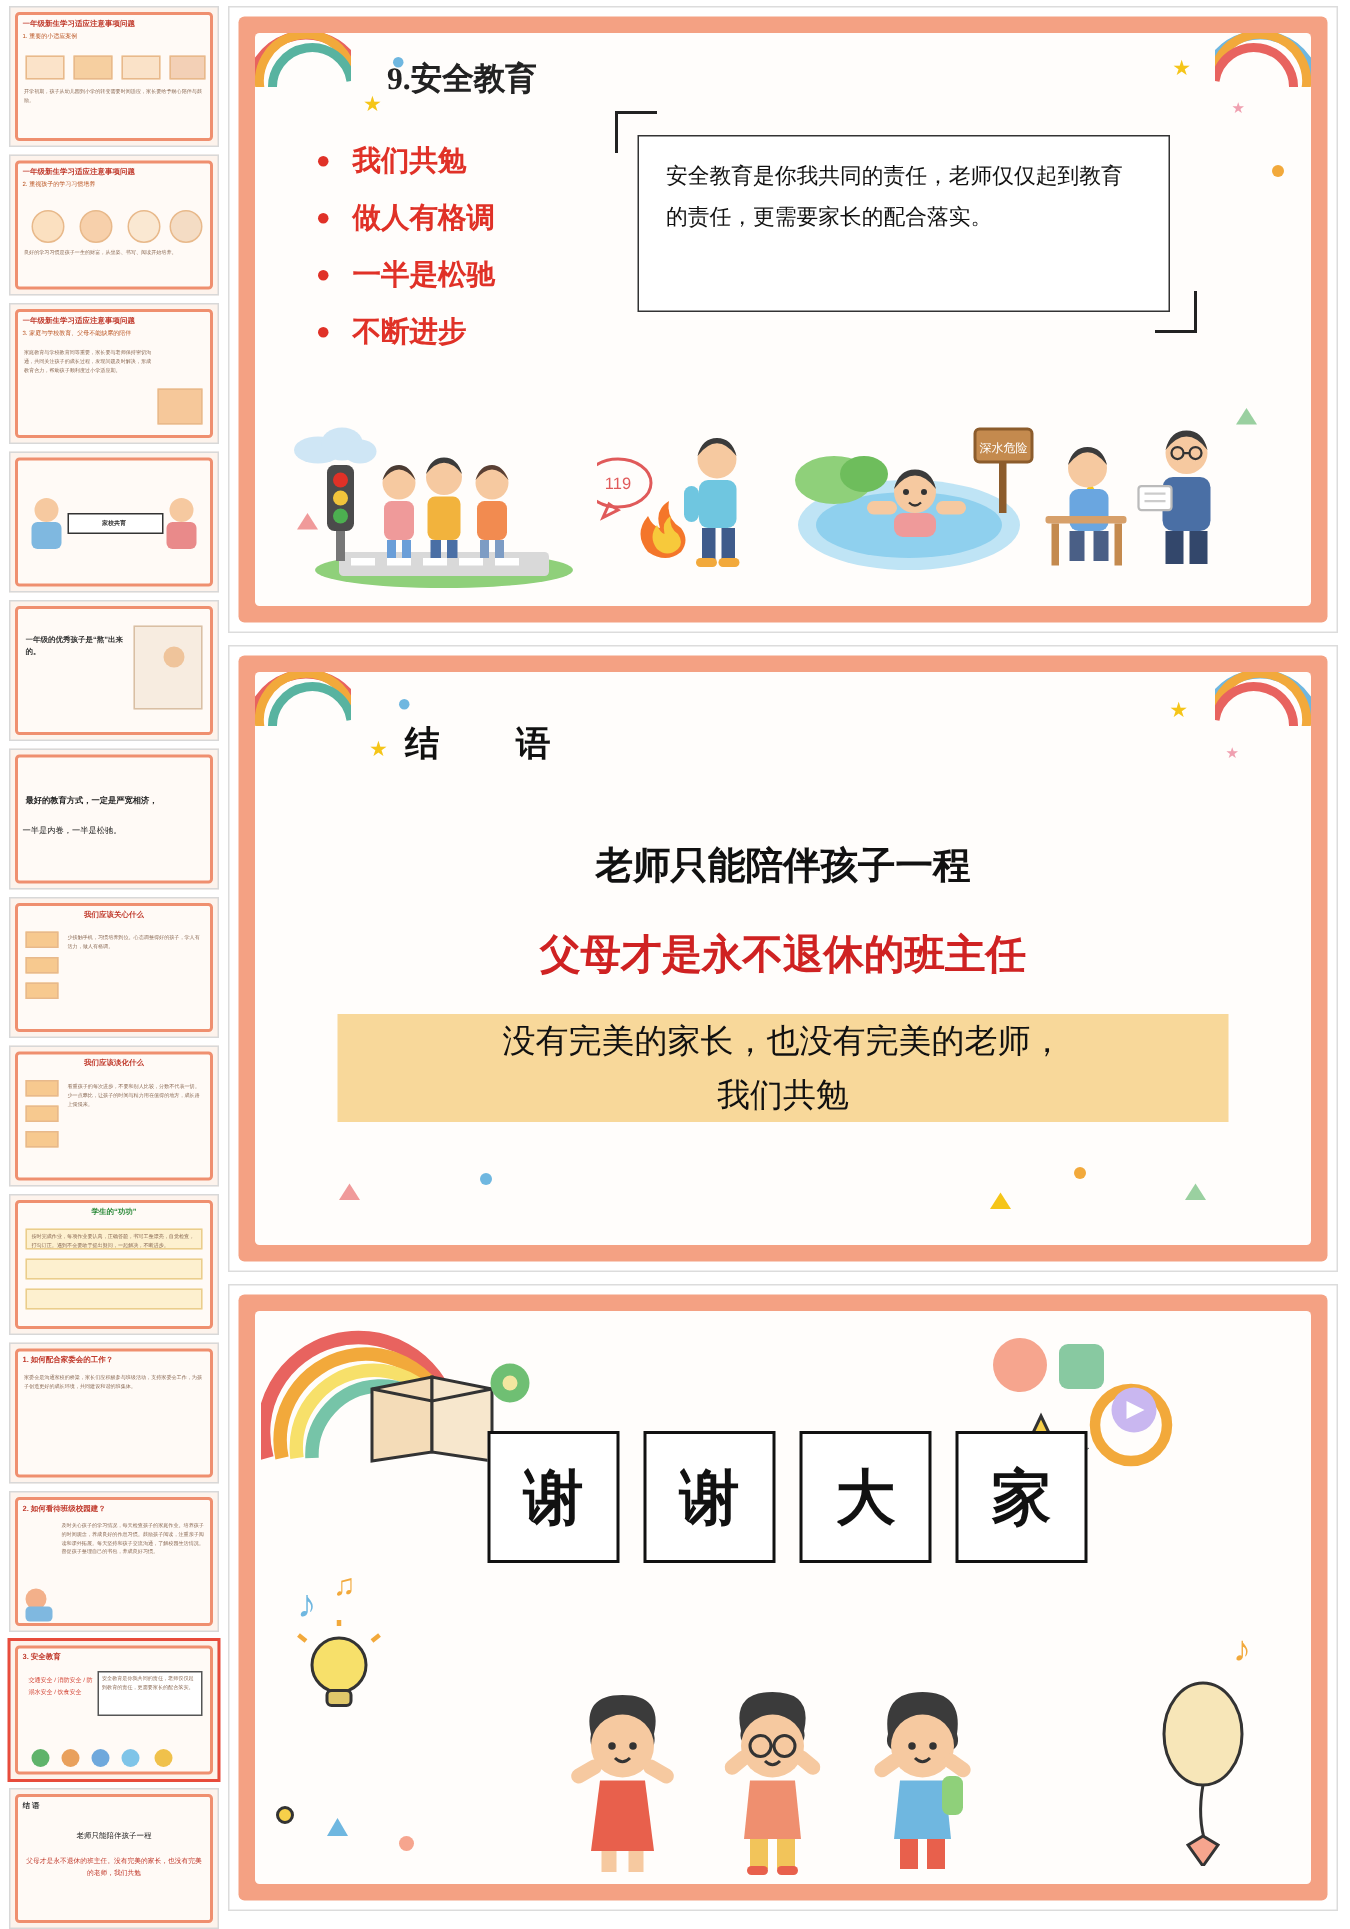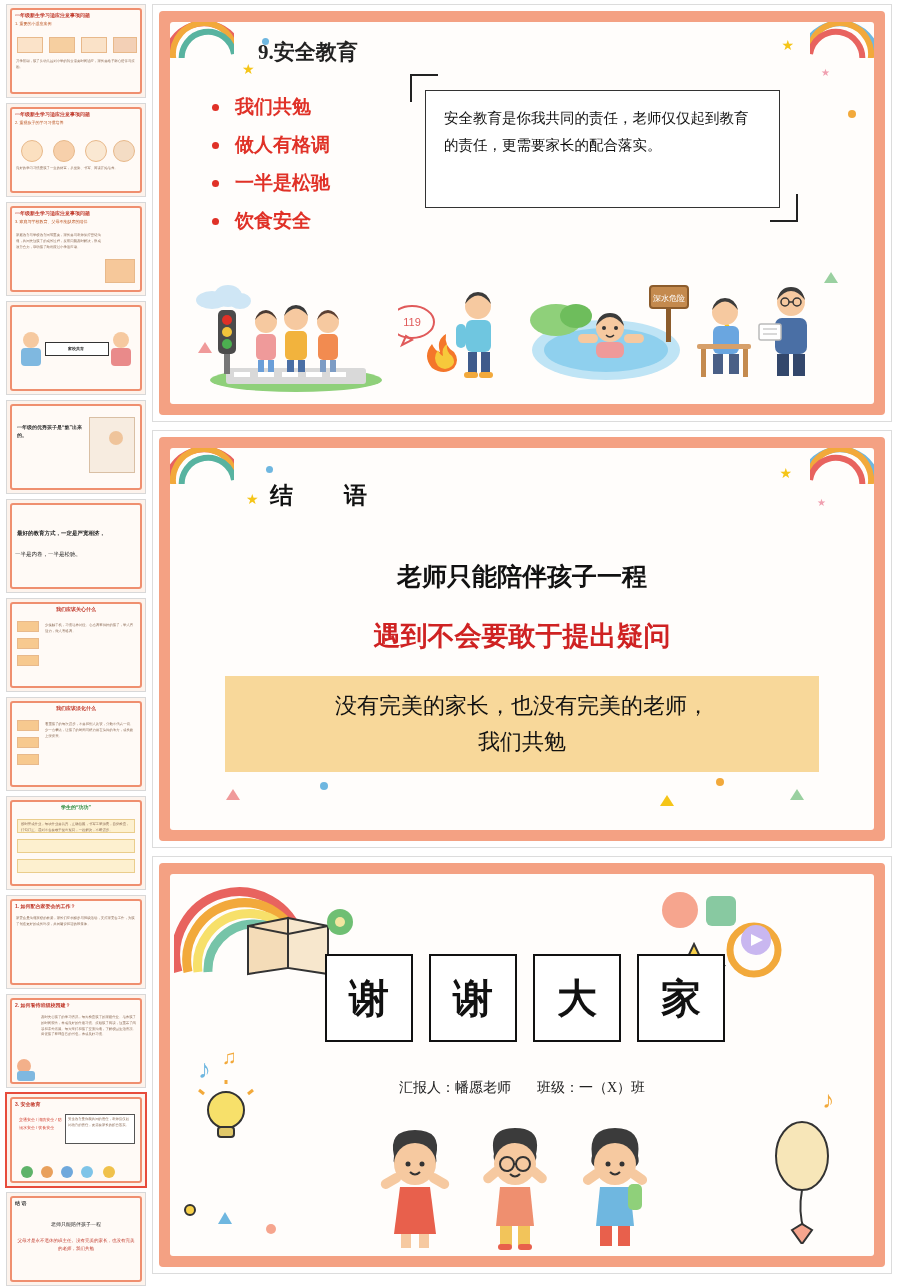--- a/index.html
+++ b/index.html
@@ -132,21 +132,21 @@
     position: absolute; left: 0; right: 0; top: 112px; text-align: center;
     font-size: 25px; font-weight: bold; color: #111;
     font-family: "Liberation Serif", serif;
   }
   .s2-line2 {
     position: absolute; left: 0; right: 0; top: 170px; text-align: center;
     font-size: 27px; font-weight: bold; color: #cf2222;
     font-family: "Liberation Serif", serif;
   }
   .s2-band {
-    position: absolute; left: 55px; right: 55px; top: 228px; height: 96px;
+    position: absolute; left: 55px; right: 55px; top: 228px; height: 72px;
     background: #f8d89a;
     display: flex; flex-direction: column; align-items: center; justify-content: center;
     gap: 6px;
     font-size: 22px; color: #111; font-family: "Liberation Serif", serif;
   }
 
   
   .s3-cards {
     position: absolute; left: 155px; top: 80px;
     display: flex; gap: 16px;
@@ -325,21 +325,21 @@
           <li>
               <span class="bullet"></span>
               <span>做人有格调</span>
             </li>
           <li>
               <span class="bullet"></span>
               <span>一半是松驰</span>
             </li>
           <li>
               <span class="bullet"></span>
-              <span>饮食安全</span>
+              <span>不断进步</span>
             </li>
         </ul>
 
         <div class="corner tl" style="left:240px;top:52px;"></div>
         <div class="corner br" style="left:600px;top:172px;"></div>
         <div class="s1-box">安全教育是你我共同的责任，老师仅仅起到教育的责任，更需要家长的配合落实。</div>
 
         <div class="illus">
 
           <svg class="ill-g" style="left:30px;bottom:2px;" width="190" height="118" viewBox="0 0 190 118">
@@ -461,21 +461,21 @@
         <div class="star" style="right:48px;top:50px;color:#f0a0b0;font-size:10px;">★</div>
         <div class="dot" style="left:96px;top:18px;width:7px;height:7px;background:#6fb7e0;"></div>
         <div class="dot" style="left:150px;bottom:40px;width:8px;height:8px;background:#6fb7e0;"></div>
         <div class="dot" style="right:150px;bottom:44px;width:8px;height:8px;background:#f2a93b;"></div>
         <div class="tri" style="left:56px;bottom:30px;border-bottom:11px solid #f09a9a;"></div>
         <div class="tri" style="right:70px;bottom:30px;border-bottom:11px solid #9ad0a0;"></div>
         <div class="tri" style="right:200px;bottom:24px;border-bottom:11px solid #f5c518;"></div>
 
         <div class="s2-title">结　语</div>
         <div class="s2-line1">老师只能陪伴孩子一程</div>
-        <div class="s2-line2">遇到不会要敢于提出疑问</div>
+        <div class="s2-line2">父母才是永不退休的班主任</div>
         <div class="s2-band">
           <div>没有完美的家长，也没有完美的老师，</div>
           <div>我们共勉</div>
         </div>
       </div>
     </div>
 
     <div class="slide">
       <div class="frame-outer"></div>
       <div class="frame-inner">
@@ -527,23 +527,20 @@
           <path d="M24 116 l10 -6 l10 6 l-10 14z" fill="#f6a58e" stroke="#333" stroke-width="2"></path>
         </svg>
 
         <div class="s3-cards">
           <div class="s3-card">谢</div>
           <div class="s3-card">谢</div>
           <div class="s3-card">大</div>
           <div class="s3-card">家</div>
         </div>
 
-        <div class="s3-meta">
-          <span>汇报人：</span><span>幡愿老师</span><span class="sp"></span><span>班级：</span><span>一（X）班</span>
-        </div>
 
         <svg style="position:absolute;left:200px;bottom:4px;" width="90" height="130" viewBox="0 0 90 130">
           <path d="M24 34 q-6 -26 21 -26 q27 0 21 26 q2 10 -6 12 l-30 0 q-8 -2 -6 -12z" fill="#3b3b3b"></path>
           <circle cx="45" cy="42" r="21" fill="#f6c9a0"></circle>
           <circle cx="38" cy="42" r="2.5" fill="#333"></circle>
           <circle cx="52" cy="42" r="2.5" fill="#333"></circle>
           <path d="M40 50 q5 5 10 0" stroke="#333" stroke-width="2" fill="none"></path>
           <path d="M30 65 L60 65 L66 112 L24 112 Z" fill="#e8604c"></path>
           <rect x="10" y="54" width="22" height="10" rx="5" fill="#f6c9a0" transform="rotate(-30 21 59)"></rect>
           <rect x="58" y="54" width="22" height="10" rx="5" fill="#f6c9a0" transform="rotate(30 69 59)"></rect>

